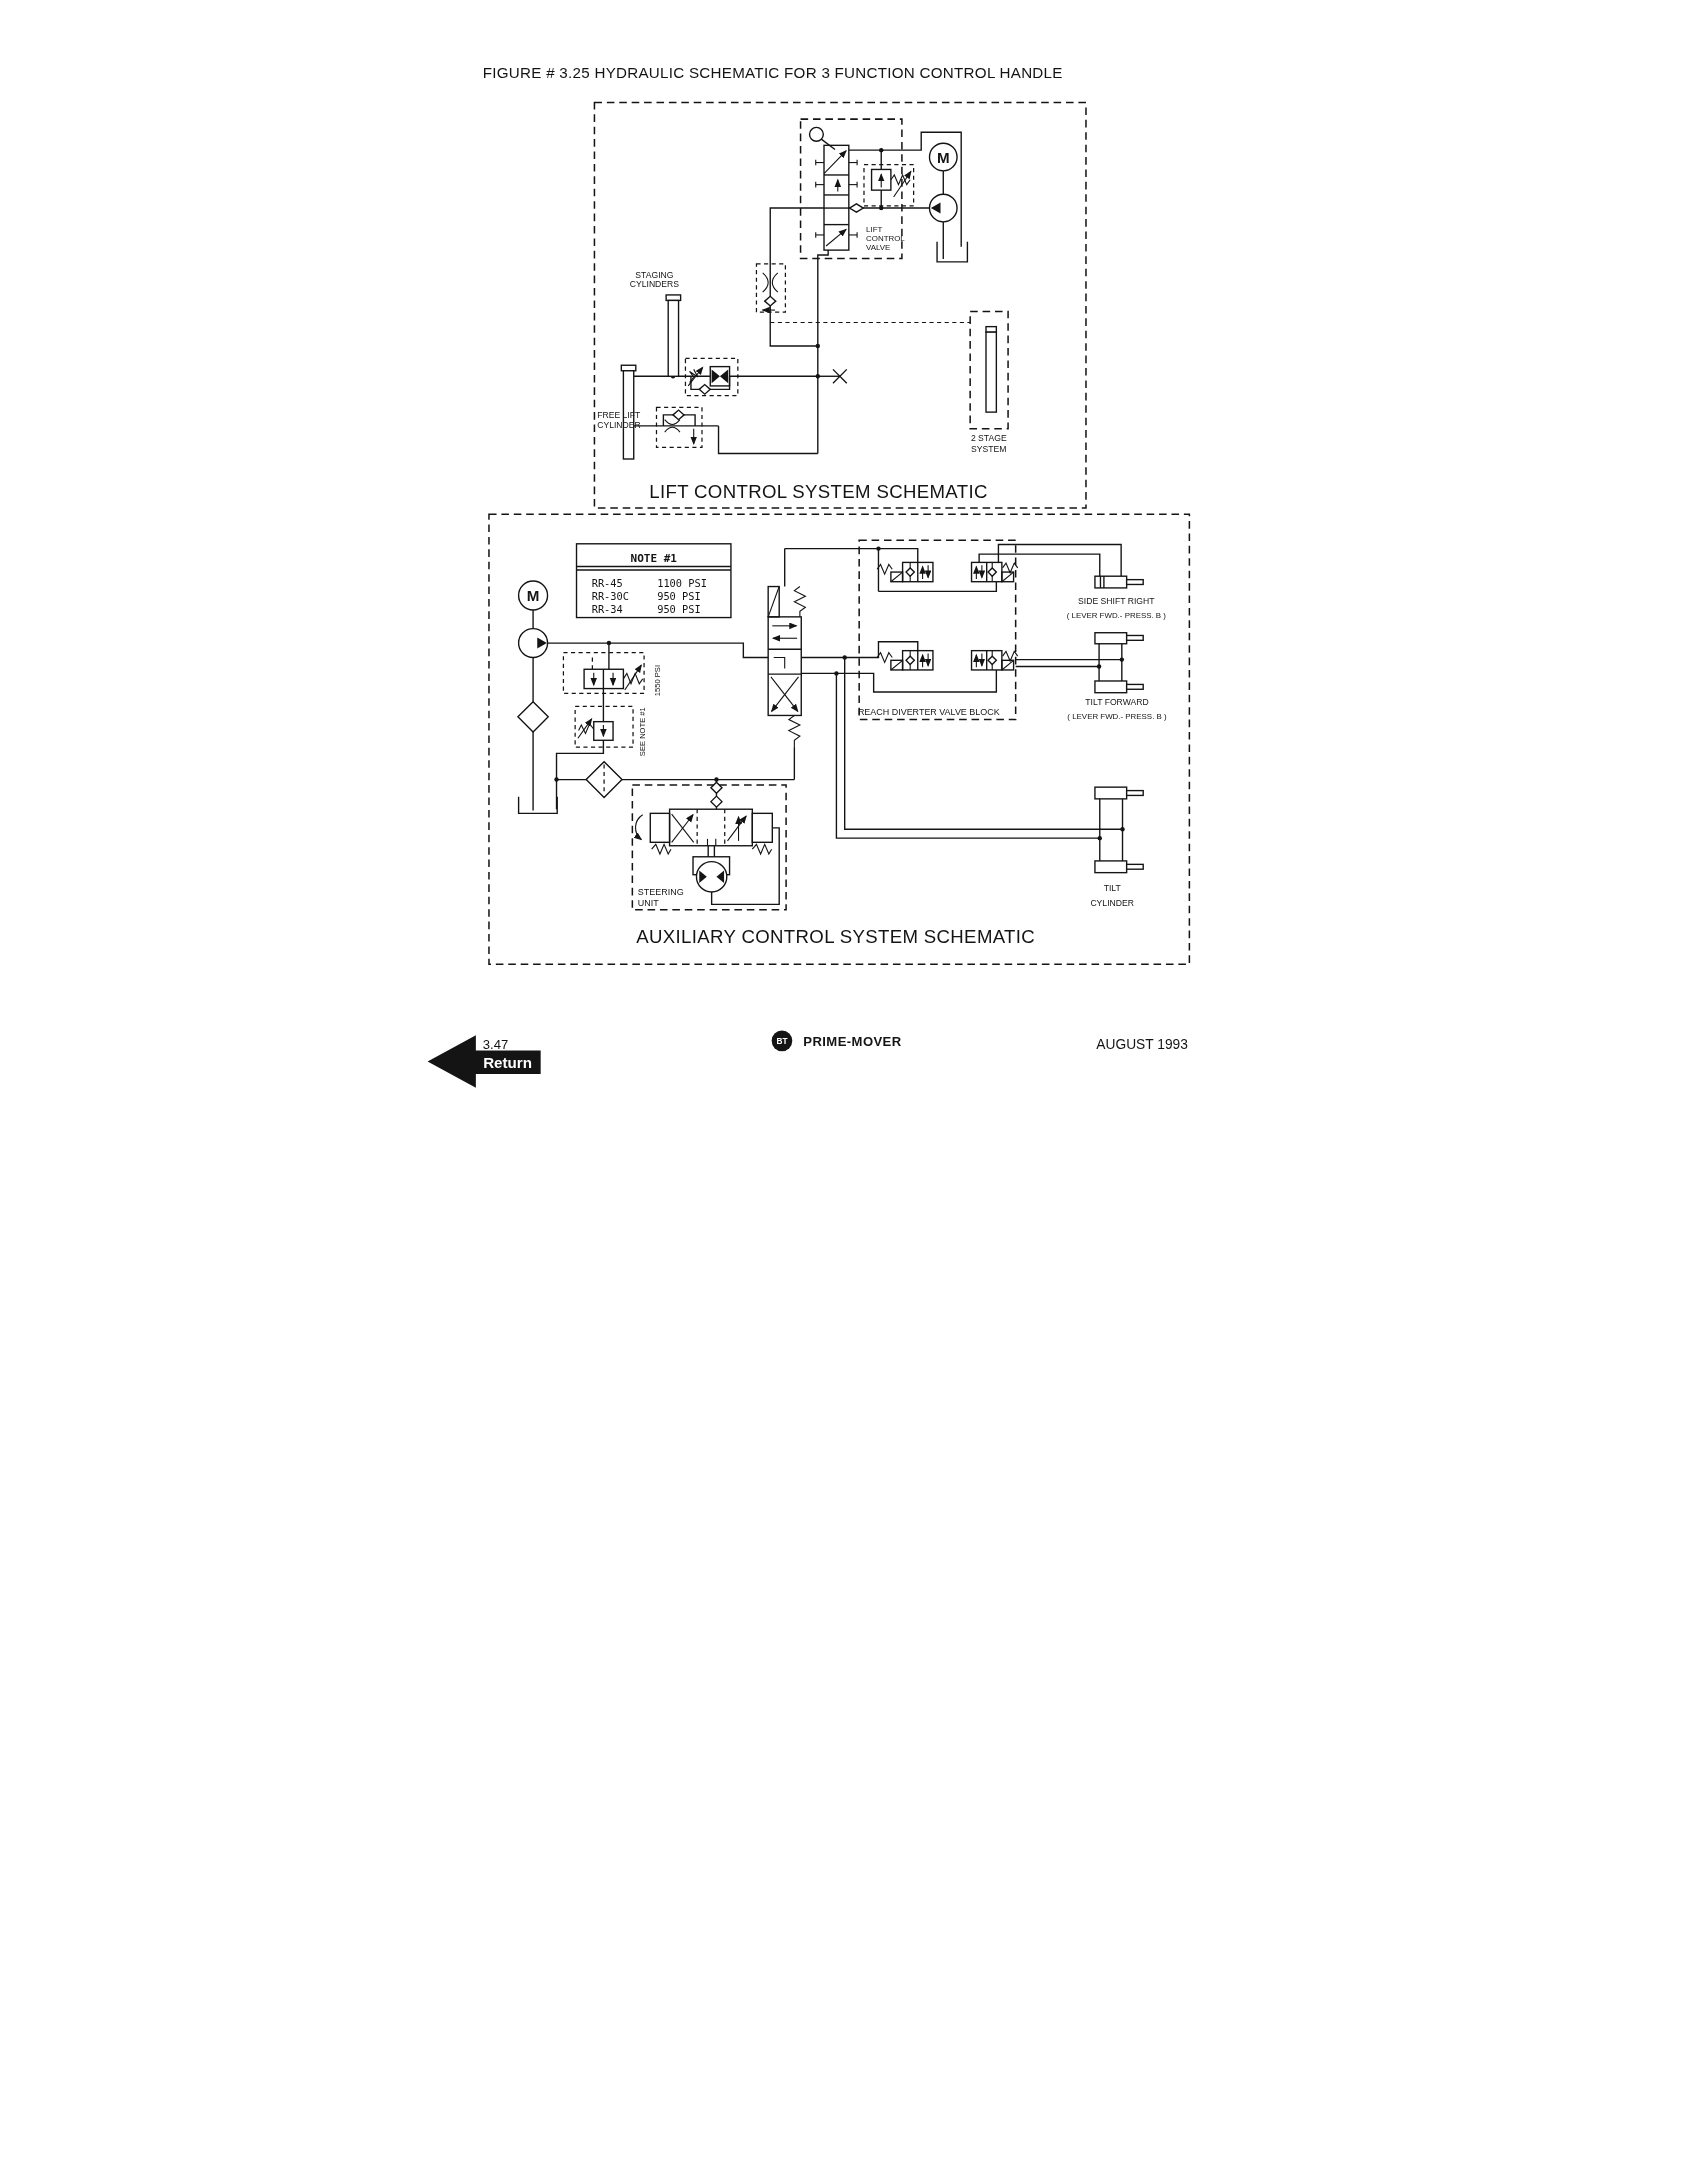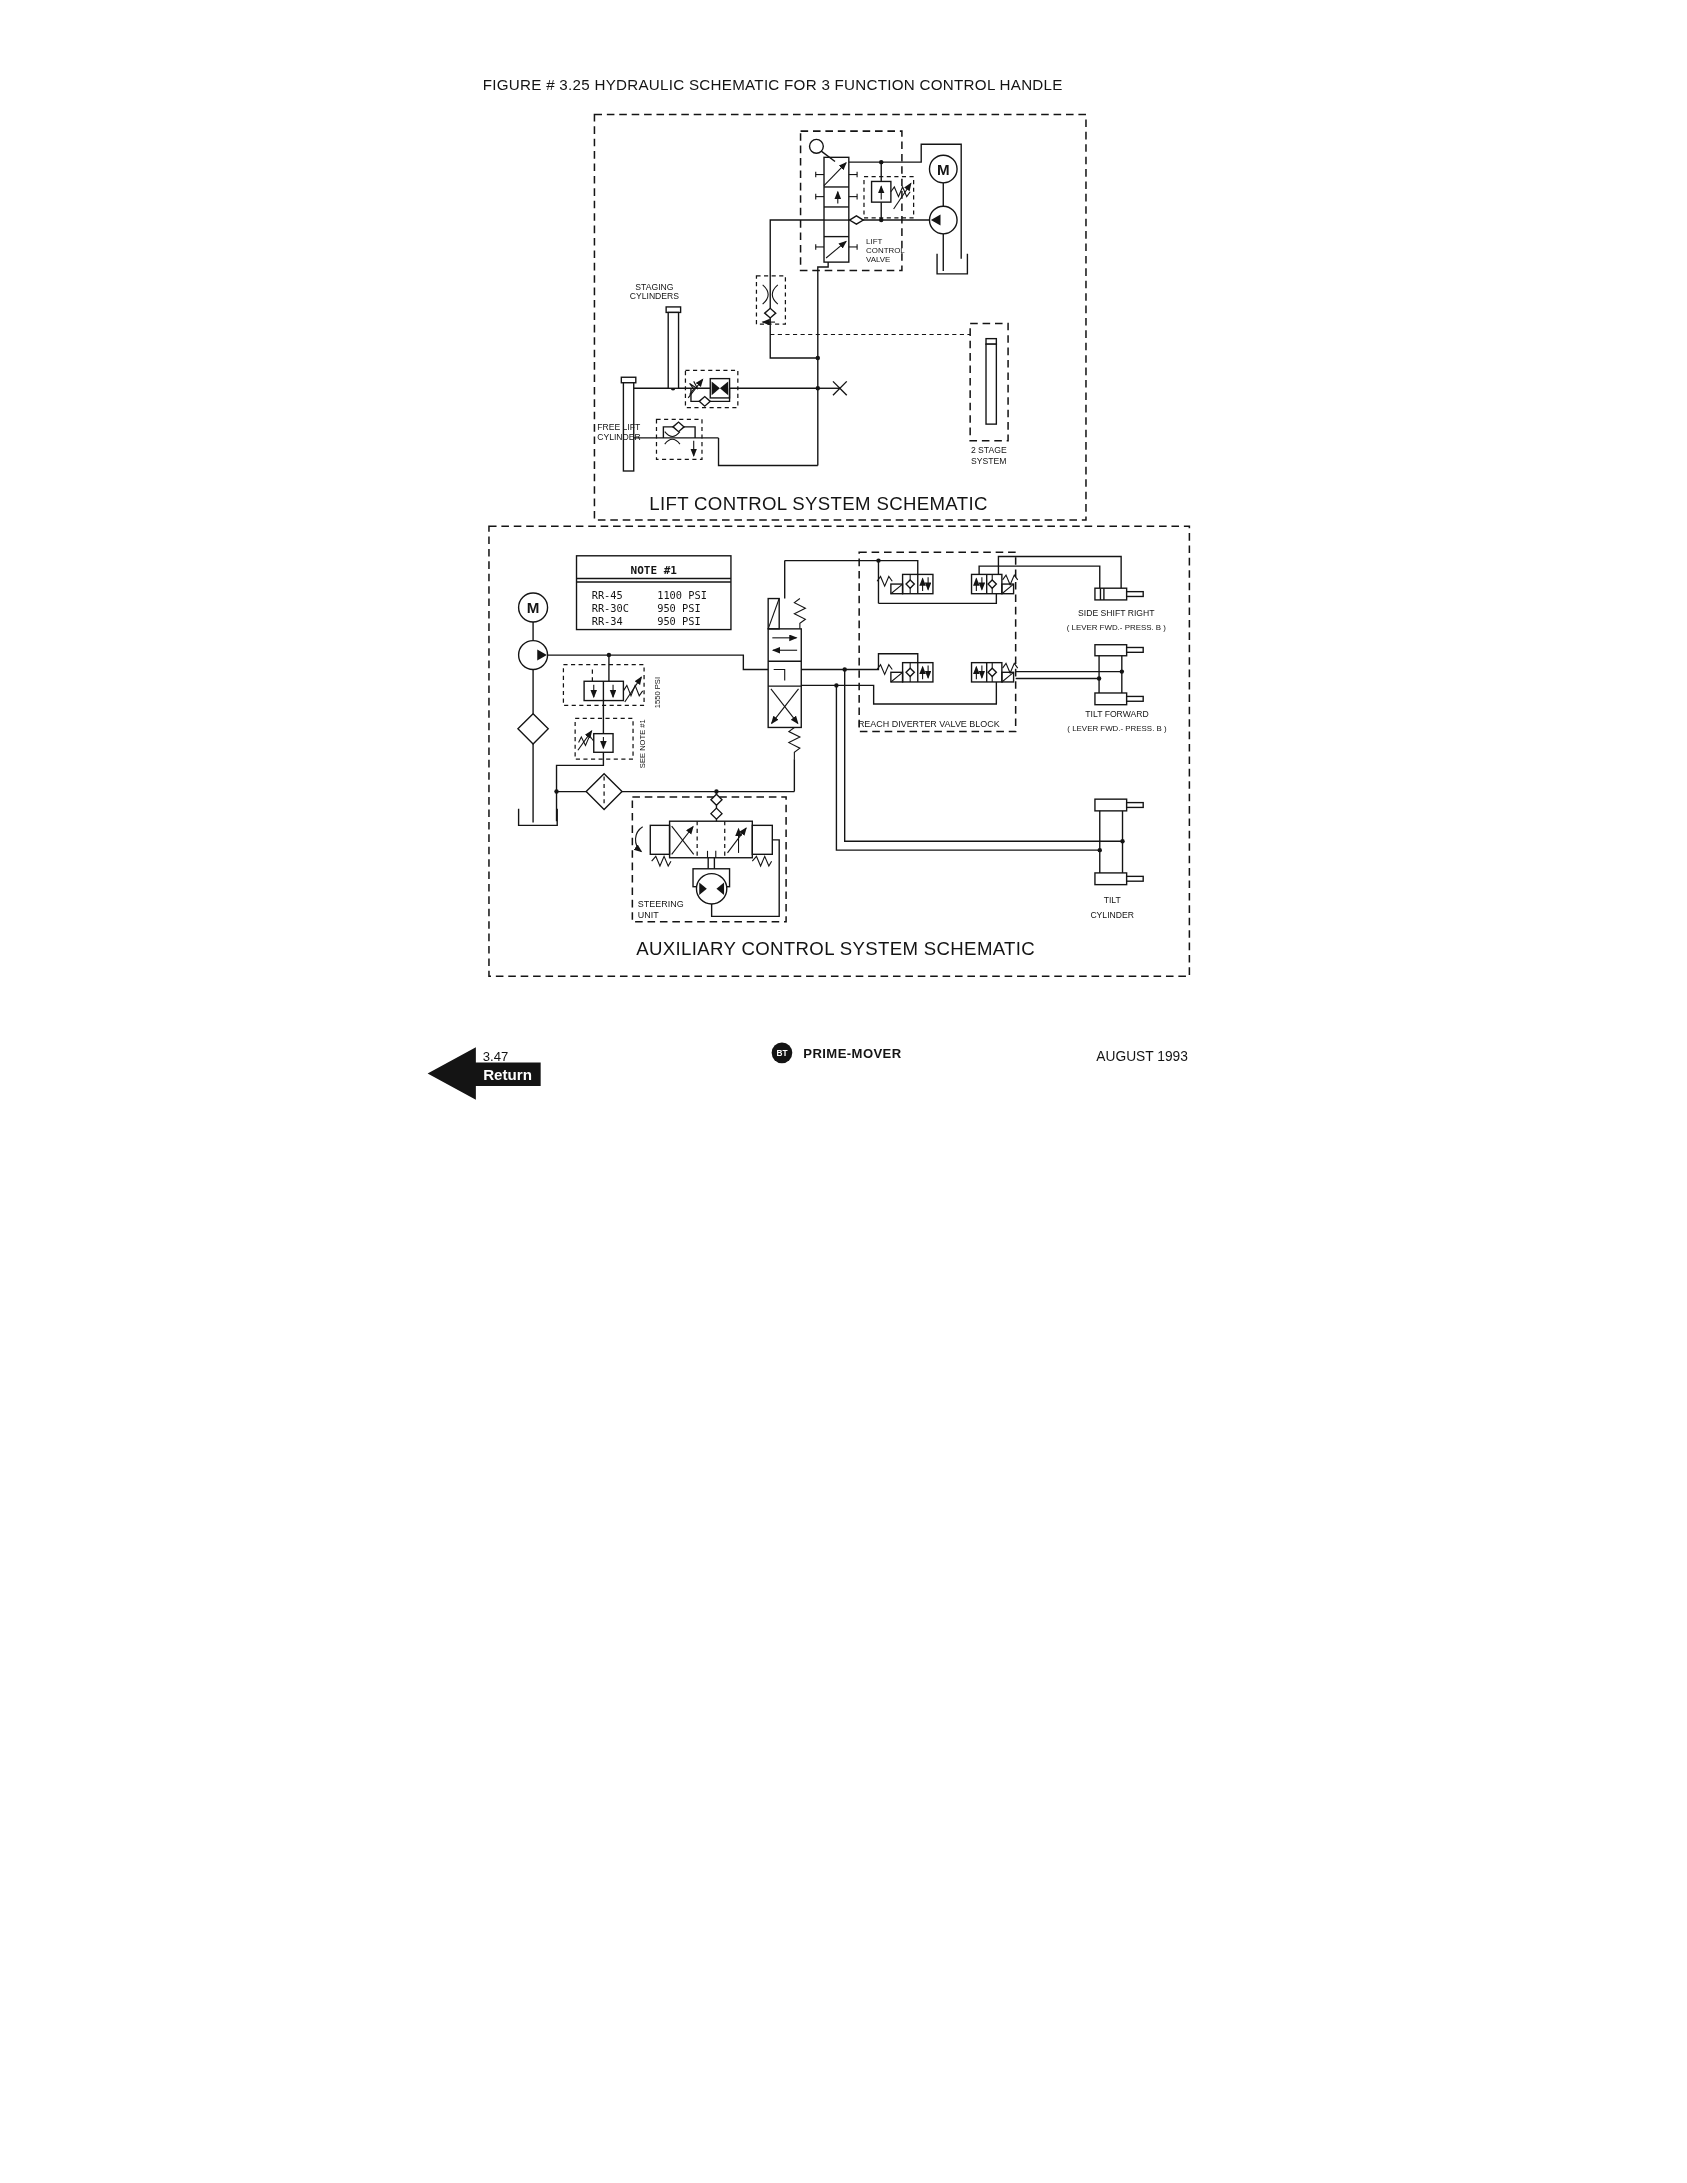--- a/index.html
+++ b/index.html
@@ -1,16 +1,16 @@
 <!DOCTYPE html>
 <html style="font-size:11px"><head>
 <meta charset="utf-8">
 <style>
   html,body{margin:0;padding:0;background:#ffffff;}
-  .page{width:844px;height:1092px;margin:16px auto;background:#fff;position:relative;}
+  .page{width:844px;height:1092px;margin:4px auto;background:#fff;position:relative;}
   svg{display:block;}
   .ln{fill:none;stroke:#141414;stroke-width:2;}
   .thin{fill:none;stroke:#141414;stroke-width:1.6;}
   .dsh{fill:none;stroke:#141414;stroke-width:2.2;stroke-dasharray:11 7;}
   .dsh2{fill:none;stroke:#141414;stroke-width:1.8;stroke-dasharray:6 5;}
   .wht{fill:#ffffff;stroke:#141414;stroke-width:2;}
   .blk{fill:#141414;stroke:none;}
   .dot{fill:#141414;stroke:none;}
   text{fill:#141414;font-family:"Liberation Sans",sans-serif;}
   .ttl{font-size:22px;letter-spacing:.4px;}

